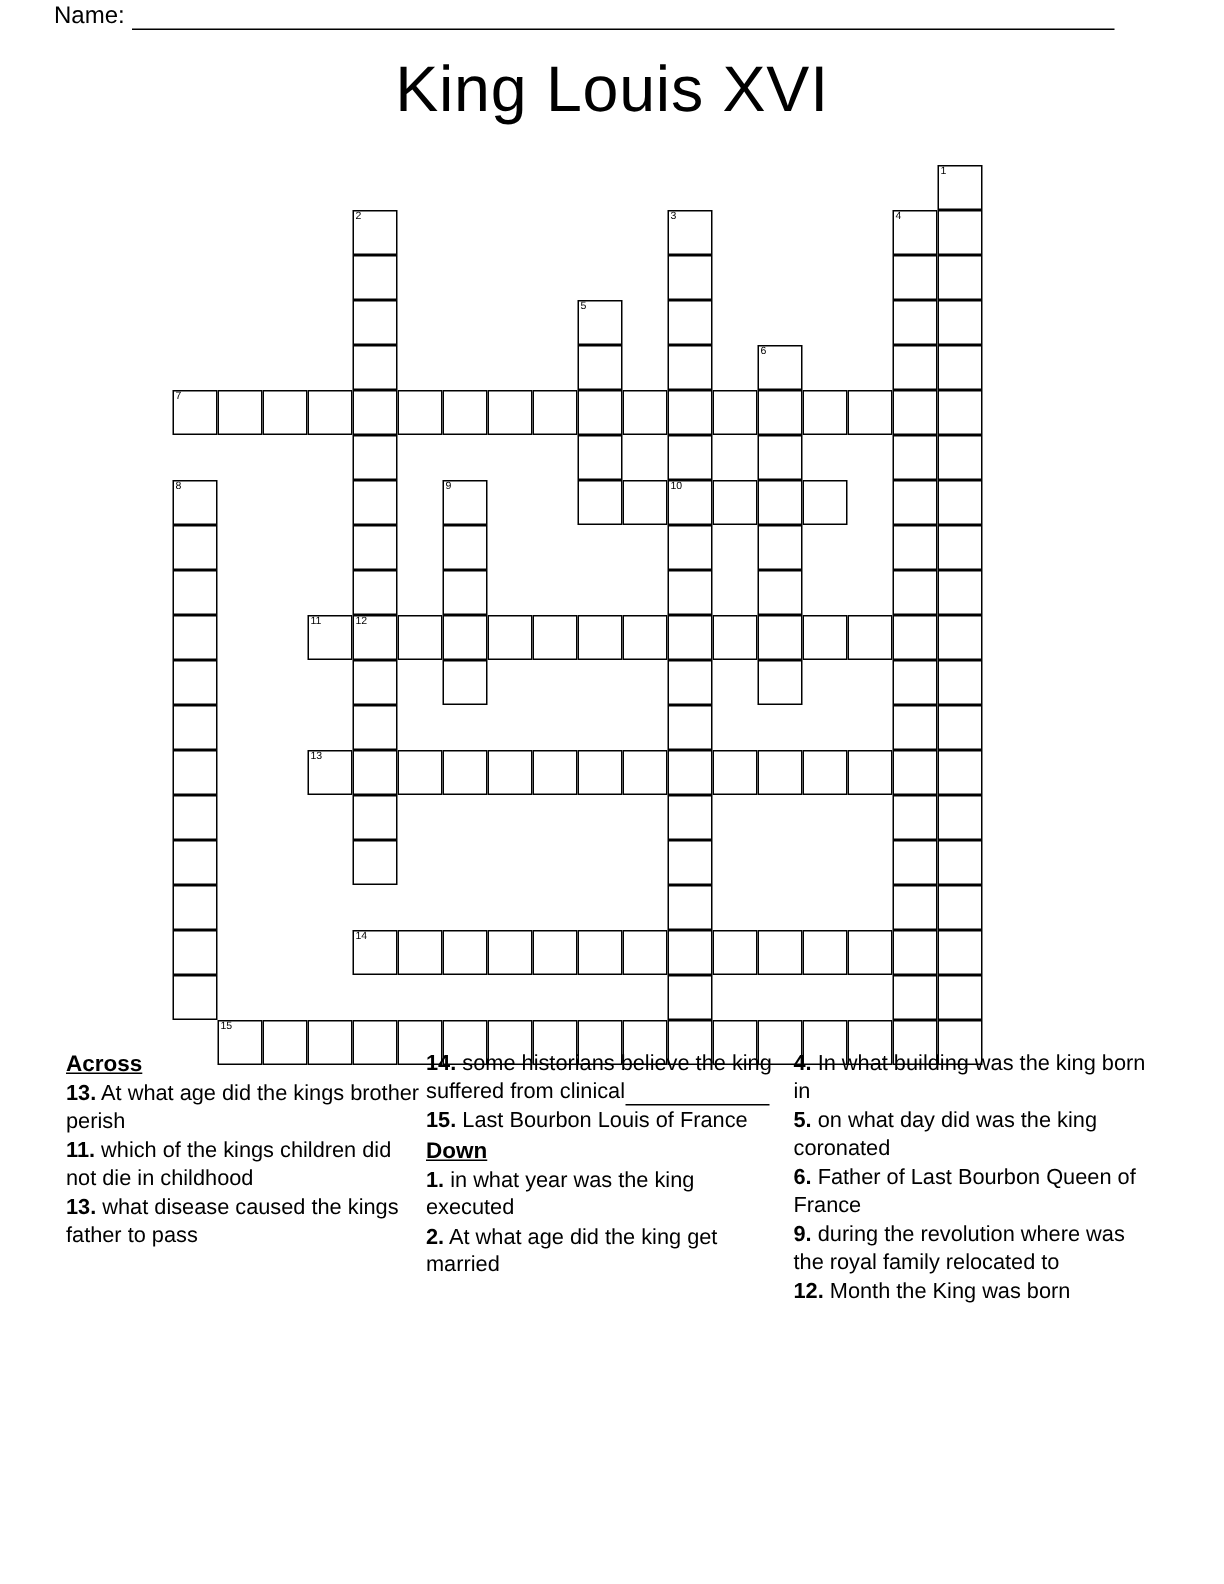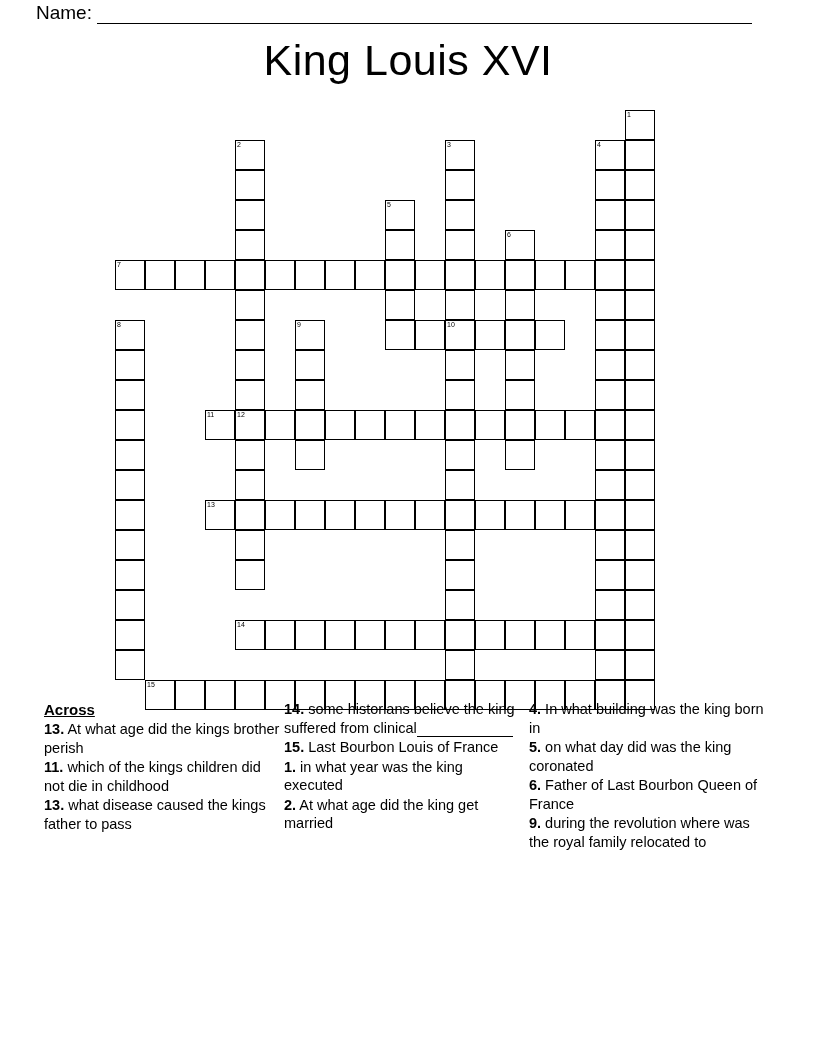--- a/index.html
+++ b/index.html
@@ -20,21 +20,21 @@
     width: 816px;
     height: 1056px;
   }
 
   
   .name-row {
     position: absolute;
     left: 36px;
     top: 2px;
     width: 712px;
-    font-size: 19px;
+    font-size: 16px;
     white-space: nowrap;
   }
   .name-label { font-weight: normal; }
   .name-line {
     display: inline-block;
     border-bottom: 1px solid #000;
     width: 655px;
     vertical-align: bottom;
     height: 14px;
   }
@@ -325,28 +325,30 @@
           <div class="clue"><b>13.</b><span> At what age did the kings brother perish</span></div>
           <div class="clue"><b>11.</b><span> which of the kings children did not die in childhood</span></div>
           <div class="clue"><b>13.</b><span> what disease caused the kings father to pass</span></div>
         </div>
     </div>
     <div class="clue-col col2">
       <div id="col2-clues-top">
           <div class="clue"><b>14.</b><span> some historians believe the king suffered from clinical</span><span class="blank-line"></span></div>
           <div class="clue"><b>15.</b><span> Last Bourbon Louis of France</span></div>
         </div>
+      <div class="section-head">Down</div>
       <div id="col2-clues-bottom">
           <div class="clue"><b>1.</b><span> in what year was the king executed</span></div>
           <div class="clue"><b>2.</b><span> At what age did the king get married</span></div>
         </div>
     </div>
     <div class="clue-col col3">
       <div id="col3-clues">
           <div class="clue"><b>4.</b><span> In what building was the king born in</span></div>
           <div class="clue"><b>5.</b><span> on what day did was the king coronated</span></div>
           <div class="clue"><b>6.</b><span> Father of Last Bourbon Queen of France</span></div>
           <div class="clue"><b>9.</b><span> during the revolution where was the royal family relocated to</span></div>
+          <div class="clue"><b>12.</b><span> Month the King was born</span></div>
         </div>
     </div>
   </div>
 
 </div>
 
 </body></html>

